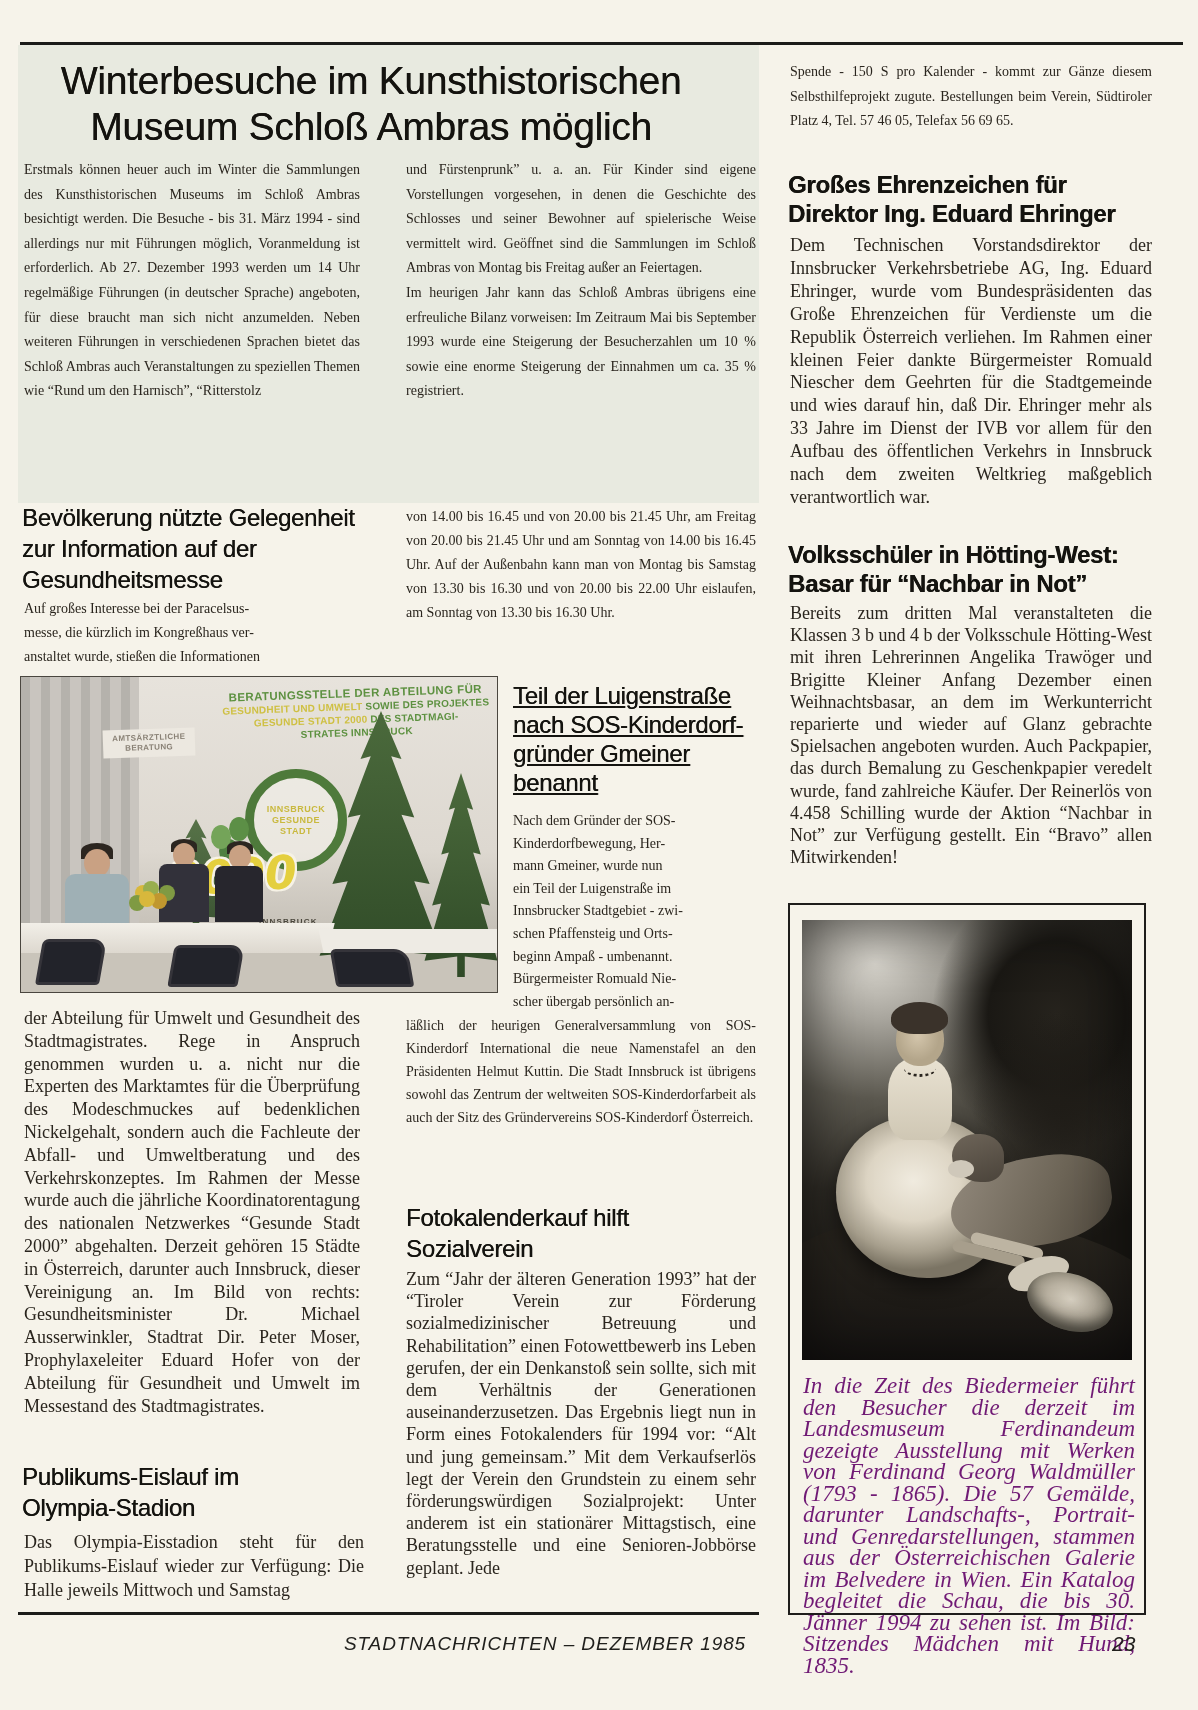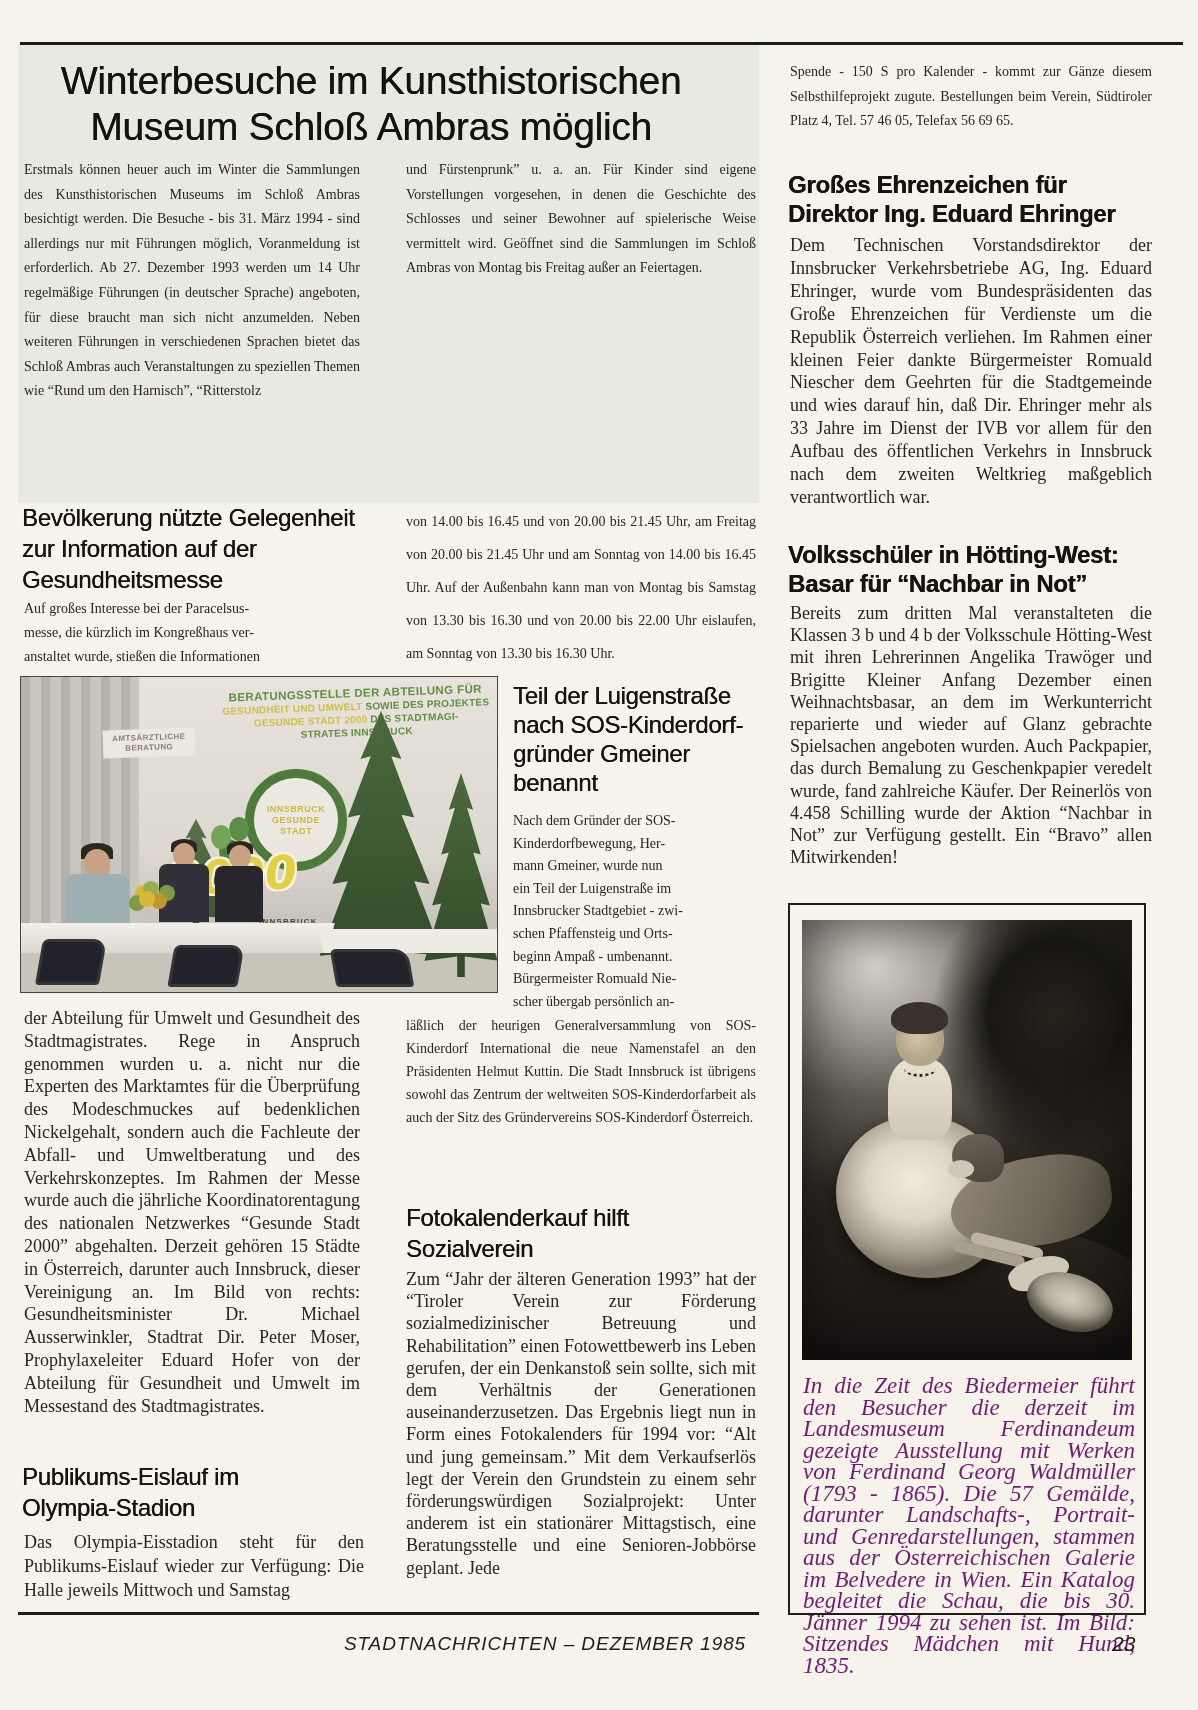--- a/index.html
+++ b/index.html
@@ -21,22 +21,22 @@
   
   .body{font-size:14px;line-height:24px;text-align:justify;color:#2a251e;}
   .body p{margin:0;}
   #lead-c1{left:24px;top:158px;width:336px;line-height:24.6px;}
   #lead-c2{left:406px;top:158px;width:350px;line-height:24.6px;}
   #h-gesund{left:22px;top:502px;width:350px;}
   #gesund-intro{left:24px;top:597px;width:336px;white-space:nowrap;text-align:left;}
   #gesund-cont{left:24px;top:1007px;width:336px;font-size:18px;line-height:22.8px;}
   #h-eislauf{left:22px;top:1461px;width:340px;}
   #eislauf-b{left:24px;top:1530px;width:340px;font-size:18px;line-height:24px;}
-  #times{left:406px;top:505px;width:350px;line-height:33px;}
-  #h-luig{left:513px;top:681px;width:250px;line-height:29px;}
+  #times{left:406px;top:505px;width:350px;line-height:24px;}
+  #h-luig{left:513px;top:681px;width:250px;line-height:29px;text-decoration:underline;}
   #luig-narrow{left:513px;top:810px;width:245px;font-size:14px;line-height:22.6px;
                white-space:nowrap;text-align:left;}
   #luig-wide{left:406px;top:1014px;width:350px;line-height:23px;}
   #h-foto{left:406px;top:1202px;width:350px;}
   #foto-b{left:406px;top:1268px;width:350px;font-size:18px;line-height:22.2px;}
   #spende{left:790px;top:60px;width:362px;line-height:24.6px;}
   #h-ehren{left:788px;top:170px;width:368px;}
   #ehren-b{left:790px;top:234px;width:362px;font-size:18px;line-height:22.9px;}
   #h-volks{left:788px;top:540px;width:368px;}
   #volks-b{left:790px;top:602px;width:362px;font-size:18px;line-height:22.2px;}
@@ -139,20 +139,21 @@
 
   <div id="tint" class="abs"></div>
   <div id="rule-top" class="abs"></div>
 
   <h1 id="headline" class="abs sans">Winterbesuche im Kunsthistorischen<br>Museum Schloß Ambras möglich</h1>
 
   <div id="lead-c1" class="abs body">Erstmals können heuer auch im Winter die Sammlungen des Kunsthistorischen Museums im Schloß Ambras besichtigt werden. Die Besuche - bis 31. März 1994 - sind allerdings nur mit Führungen möglich, Voranmeldung ist erforderlich. Ab 27. Dezember 1993 werden um 14 Uhr regelmäßige Führungen (in deutscher Sprache) angeboten, für diese braucht man sich nicht anzumelden. Neben weiteren Führungen in verschiedenen Sprachen bietet das Schloß Ambras auch Veranstaltungen zu speziellen Themen wie “Rund um den Harnisch”, “Ritterstolz</div>
 
   <div id="lead-c2" class="abs body">
     <p>und Fürstenprunk” u. a. an. Für Kinder sind eigene Vorstellungen vorgesehen, in denen die Geschichte des Schlosses und seiner Bewohner auf spielerische Weise vermittelt wird. Geöffnet sind die Sammlungen im Schloß Ambras von Montag bis Freitag außer an Feiertagen.</p>
+    <p>Im heurigen Jahr kann das Schloß Ambras übrigens eine erfreuliche Bilanz vorweisen: Im Zeitraum Mai bis September 1993 wurde eine Steigerung der Besucherzahlen um 10 % sowie eine enorme Steigerung der Einnahmen um ca. 35 % registriert.</p>
   </div>
 
   <h2 id="h-gesund" class="abs sans h2">Bevölkerung nützte Gelegenheit<br>zur Information auf der<br>Gesundheitsmesse</h2>
 
   <div id="gesund-intro" class="abs body">Auf großes Interesse bei der Paracelsus-<br>messe, die kürzlich im Kongreßhaus ver-<br>anstaltet wurde, stießen die Informationen</div>
 
   <div id="photo1" class="abs">
     <div class="abs p1-curtain"></div>
     <div class="abs p1-floor"></div>
     <div class="abs p1-banner">

